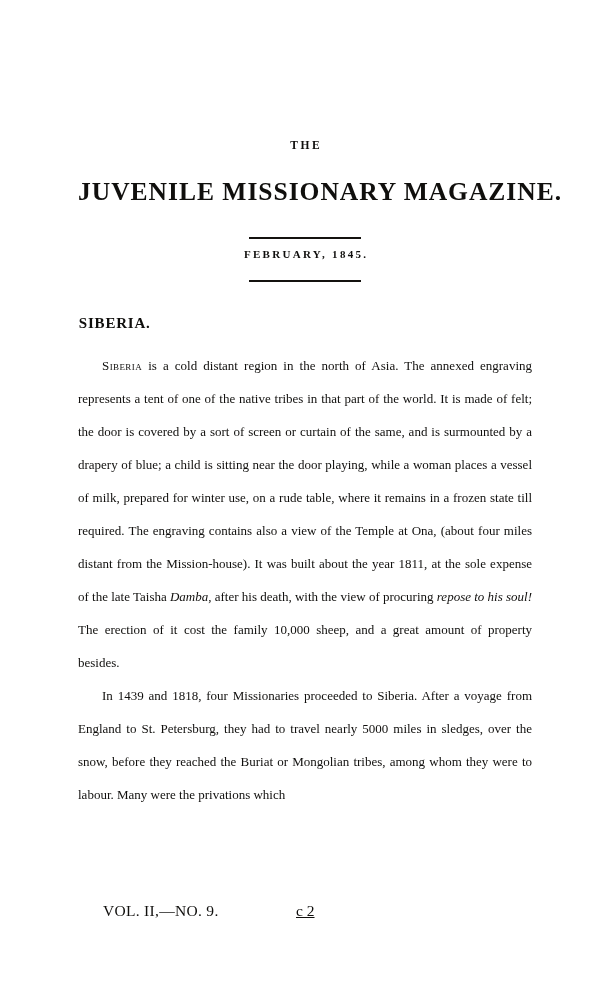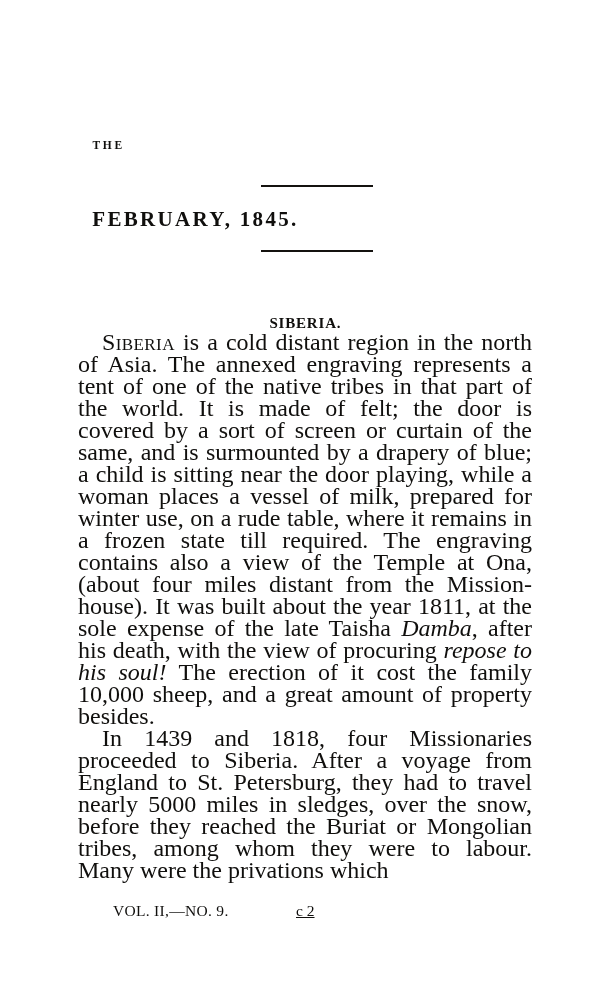--- a/index.html
+++ b/index.html
@@ -20,23 +20,24 @@
     position: absolute;
     left: 0; top: 0;
     width: 611px;
     height: 1000px;
     background: #ffffff;
   }
 
   
   .masthead {
     position: absolute;
-    left: 90px;
+    left: 78px;
     top: 140px;
     width: 454px;
+    text-align: center;
   }
   .the-line {
     font-size: 11.5px;
     font-weight: 700;
     letter-spacing: 2.6px;
     text-indent: 2.6px;
     line-height: 1;
     margin-bottom: 27px;
   }
   .magazine-title {
@@ -50,47 +51,47 @@
   .rule {
     width: 112px;
     height: 2px;
     background: #14120f;
     margin: 0 auto;
   }
   .rule-top { margin-top: 33px; }
   .rule-bottom { margin-top: 20px; }
 
   .issue-date {
-    font-size: 21px;
+    font-size: 11px;
     font-weight: 700;
     letter-spacing: 2.3px;
     text-indent: 2.3px;
     line-height: 1;
-    margin-top: 22px;
+    margin-top: 10px;
   }
 
   
   .article {
     position: absolute;
     left: 78px;
     top: 316px;
     width: 454px;
   }
   .article-heading {
     font-size: 15px;
     font-weight: 700;
     letter-spacing: 0.8px;
     text-indent: 0.8px;
-    text-align: center;
     line-height: 1;
+    margin-bottom: 18px;
   }
 
   .body-text {
-    font-size: 24px;
-    line-height: 22px;
+    font-size: 13px;
+    line-height: 33px;
     text-align: justify;
     text-justify: inter-word;
     hyphens: none;
   }
   .body-text p {
     margin: 0;
     text-indent: 24px;
   }
   .smallcaps {
     font-variant: small-caps;
@@ -102,41 +103,42 @@
   .footer {
     position: absolute;
     left: 78px;
     top: 903px;
     width: 454px;
     font-size: 15.5px;
     line-height: 1;
   }
   .folio-vol {
     position: absolute;
-    left: 35px;
+    left: 25px;
     top: 0;
     font-variant: small-caps;
     letter-spacing: 0.3px;
     white-space: nowrap;
   }
   .signature-mark {
     position: absolute;
     left: 218px;
     top: 0;
     white-space: nowrap;
     text-decoration: underline;
   }
 </style>
 </head>
 <body>
 
 <div class="page">
 
   <div class="masthead">
     <div class="the-line">THE</div>
+    <div class="magazine-title">JUVENILE MISSIONARY MAGAZINE.</div>
     <div class="rule rule-top"></div>
     <div class="issue-date">FEBRUARY, 1845.</div>
     <div class="rule rule-bottom"></div>
   </div>
 
   <div class="article">
     <div class="article-heading">SIBERIA.</div>
 
     <div class="body-text">
       <p><span class="smallcaps">Siberia</span><span> is a cold distant region in the north of Asia.  The annexed engraving represents a tent of one of the native tribes in that part of the world.  It is made of felt; the door is covered by a sort of screen or curtain of the same, and is surmounted by a drapery of blue; a child is sitting near the door playing, while a woman places a vessel of milk, prepared for winter use, on a rude table, where it remains in a frozen state till required.  The engraving contains also a view of the Temple at Ona, (about four miles distant from the Mission-house).  It was built about the year 1811, at the sole expense of the late Taisha </span><span class="ital">Damba</span><span>, after his death, with the view of procuring </span><span class="ital">repose to his soul!</span><span>  The erection of it cost the family 10,000 sheep, and a great amount of property besides.</span></p>

